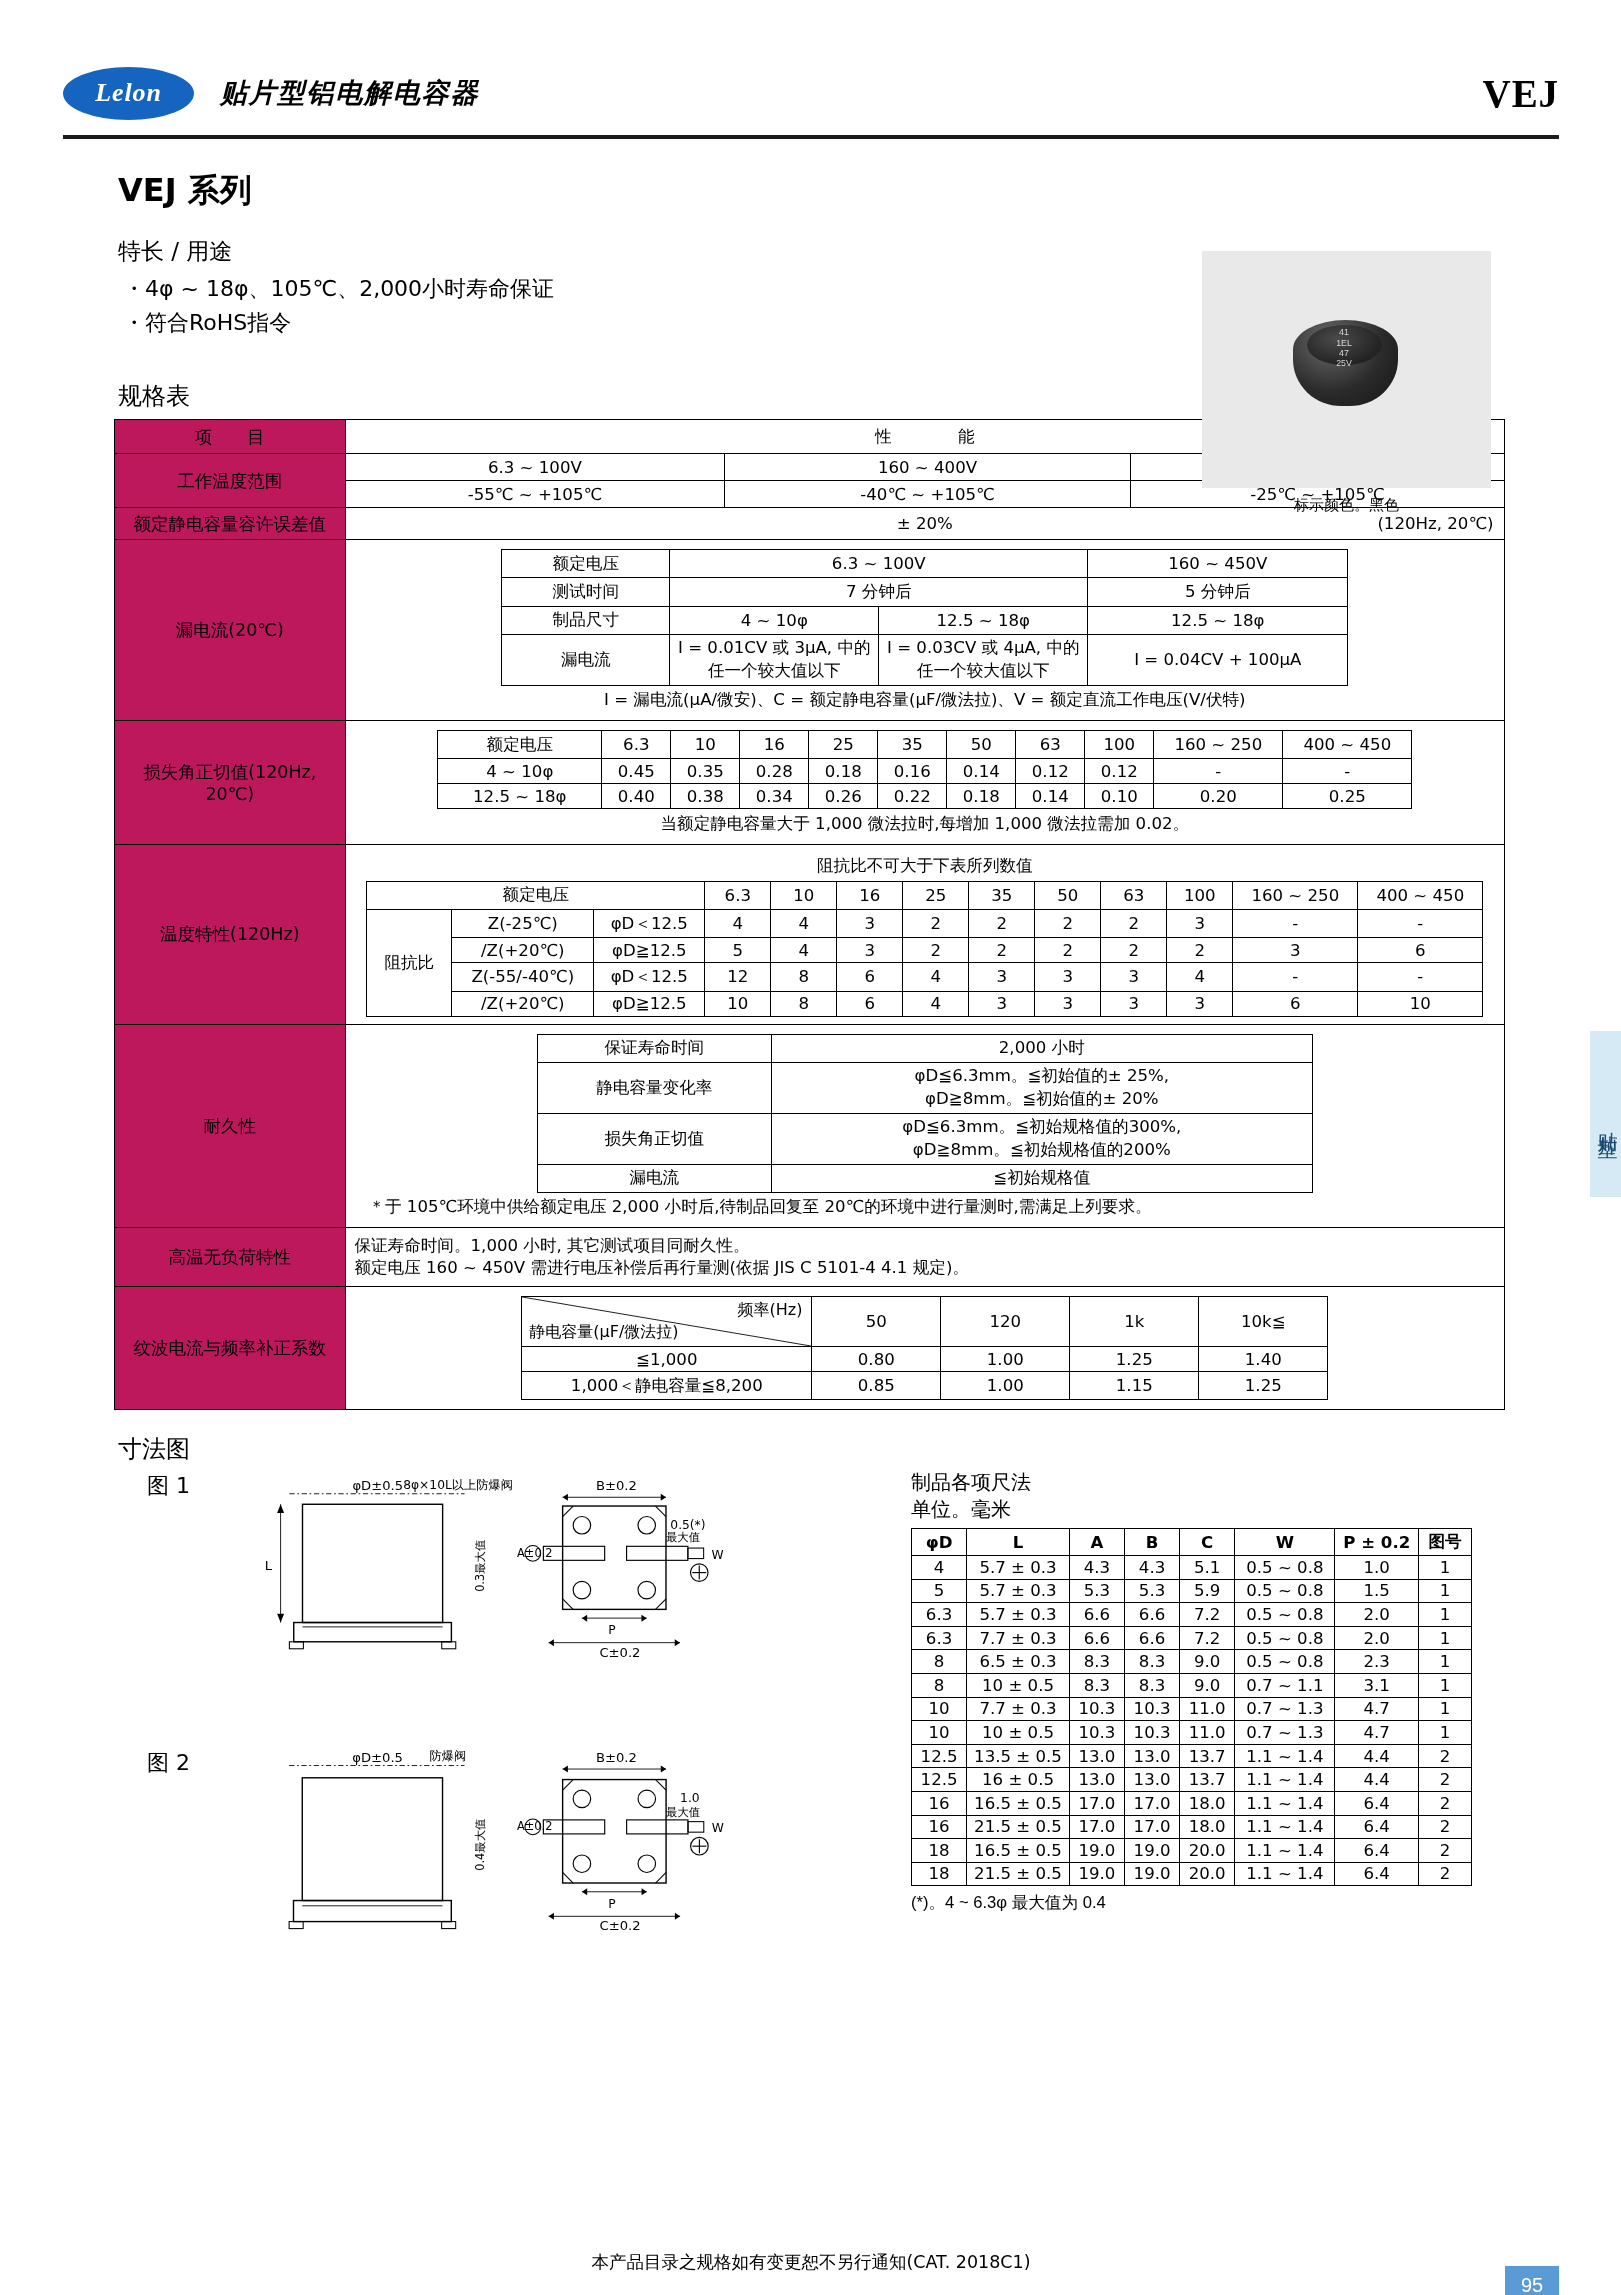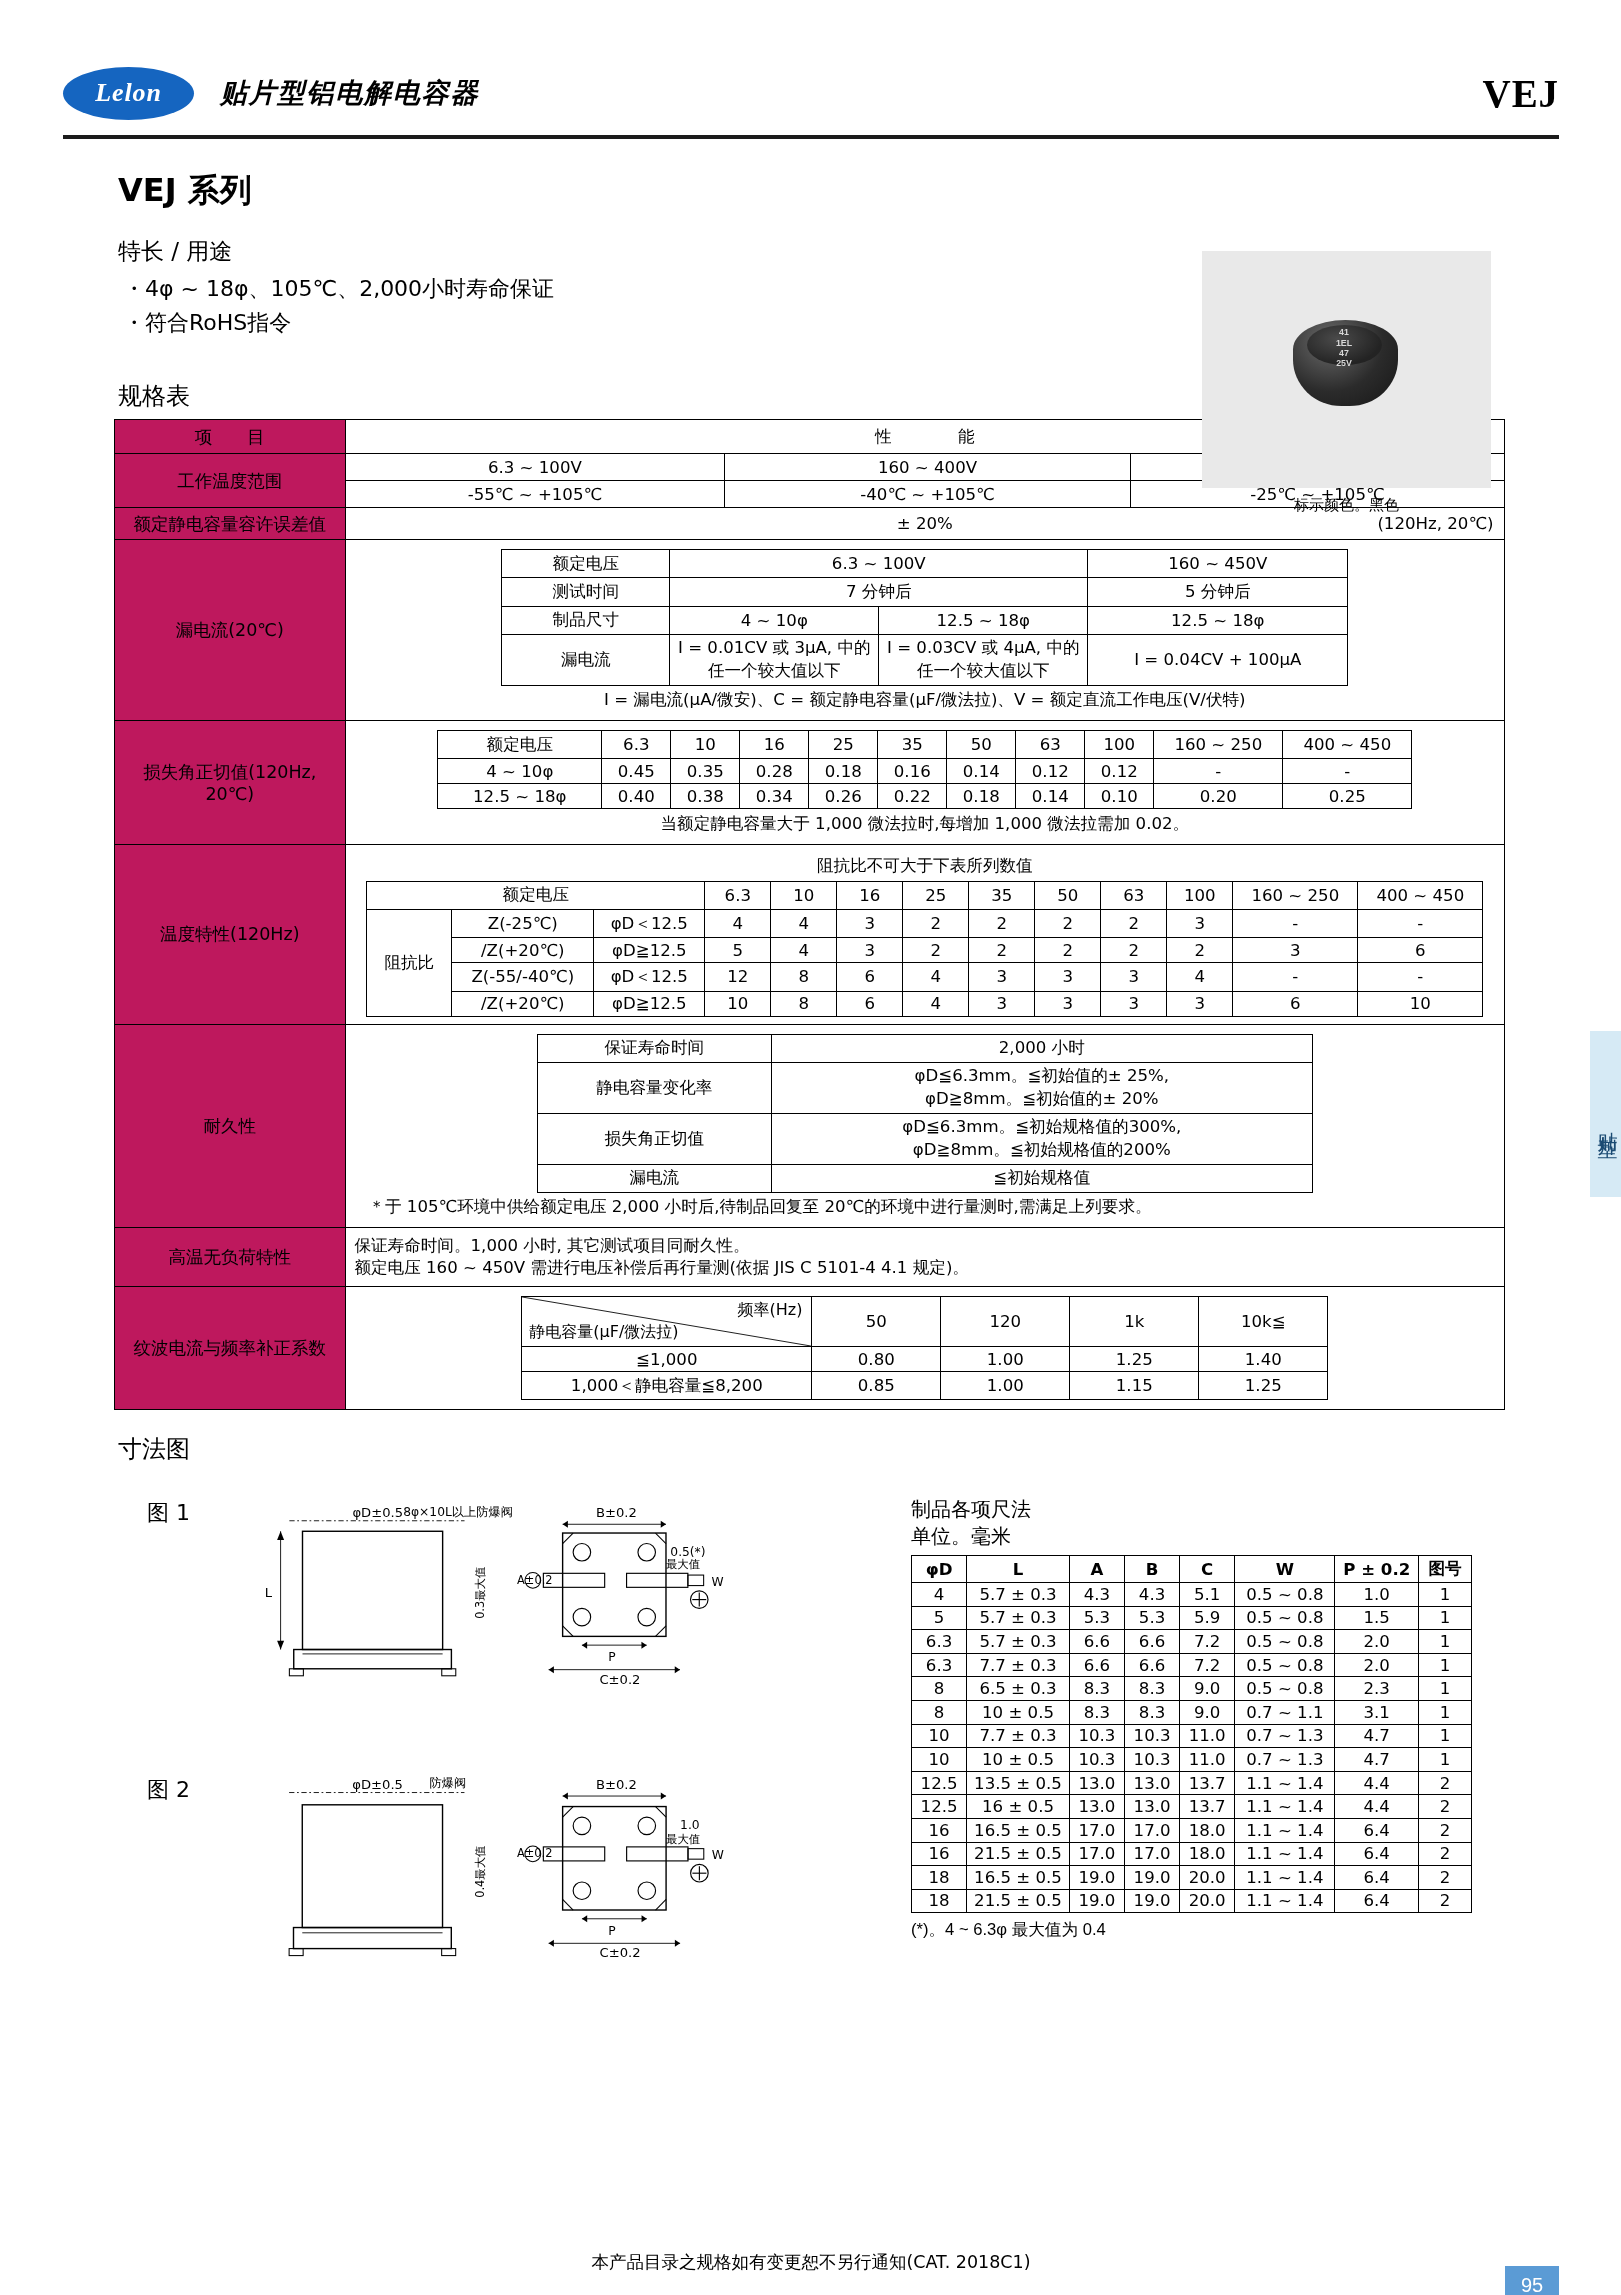--- a/index.html
+++ b/index.html
@@ -103,21 +103,20 @@
     height: 237px;
     background: #e9e9e9;
     display: flex;
     align-items: center;
     justify-content: center;
   }
   .cap-graphic {
     position: relative;
     width: 140px;
     height: 114px;
-    font-weight: bold;
   }
   .cap-body {
     position: absolute;
     left: 16px;
     top: 7px;
     width: 105px;
     height: 86px;
     border-radius: 50% 50% 46% 46% / 34% 34% 54% 54%;
     background: radial-gradient(ellipse at 35% 25%, #6b6b6b 0%, #2b2b2b 55%, #161616 100%);
   }
@@ -203,21 +202,21 @@
     text-align: center;
   }
   .leftpad {
     text-align: left !important;
     padding-left: 8.8px !important;
   }
 
   
   .dim-wrap {
     position: relative;
-    margin-top: 31px;
+    margin-top: 4px;
     height: 561px;
   }
   .fig-label {
     font-size: 22px;
     font-family: "DejaVu Sans", sans-serif;
   }
   .dim-table {
     font-size: 16.6px;
     border: 1.8px solid #000;
   }

